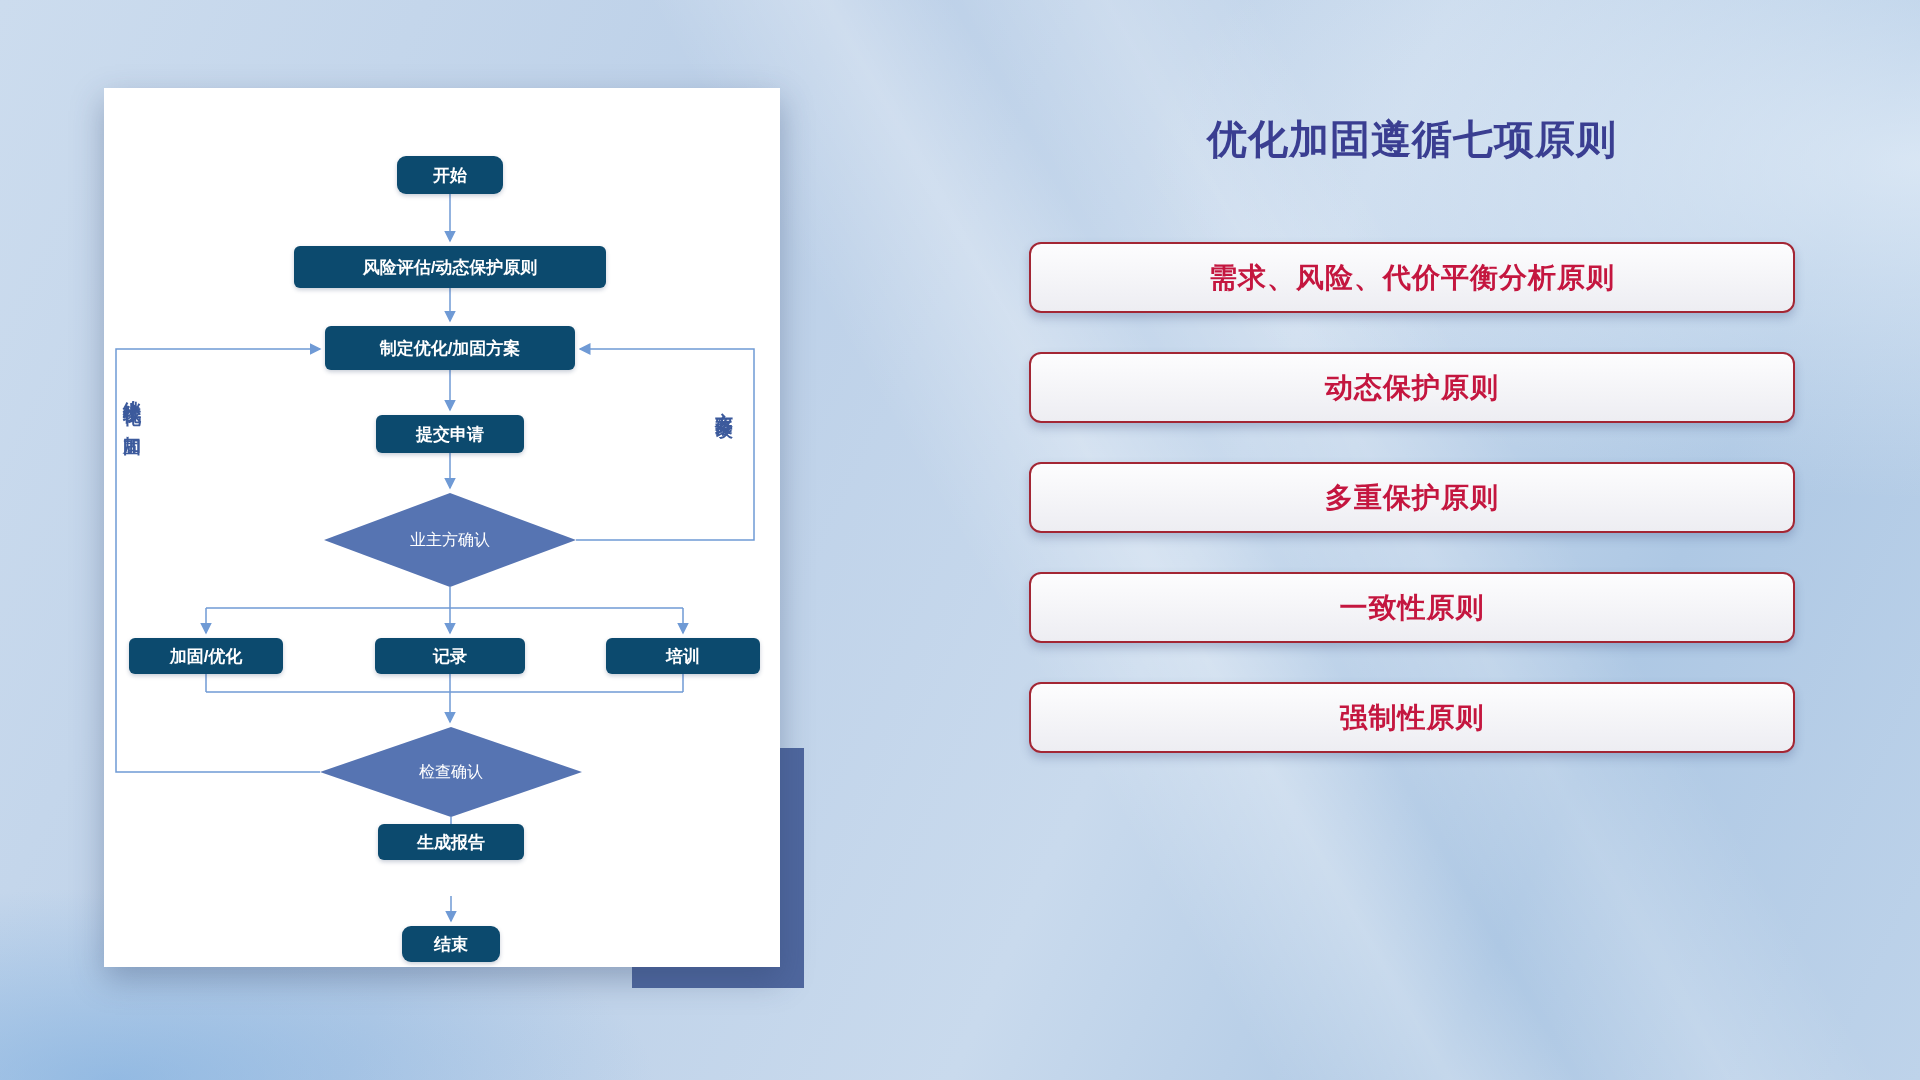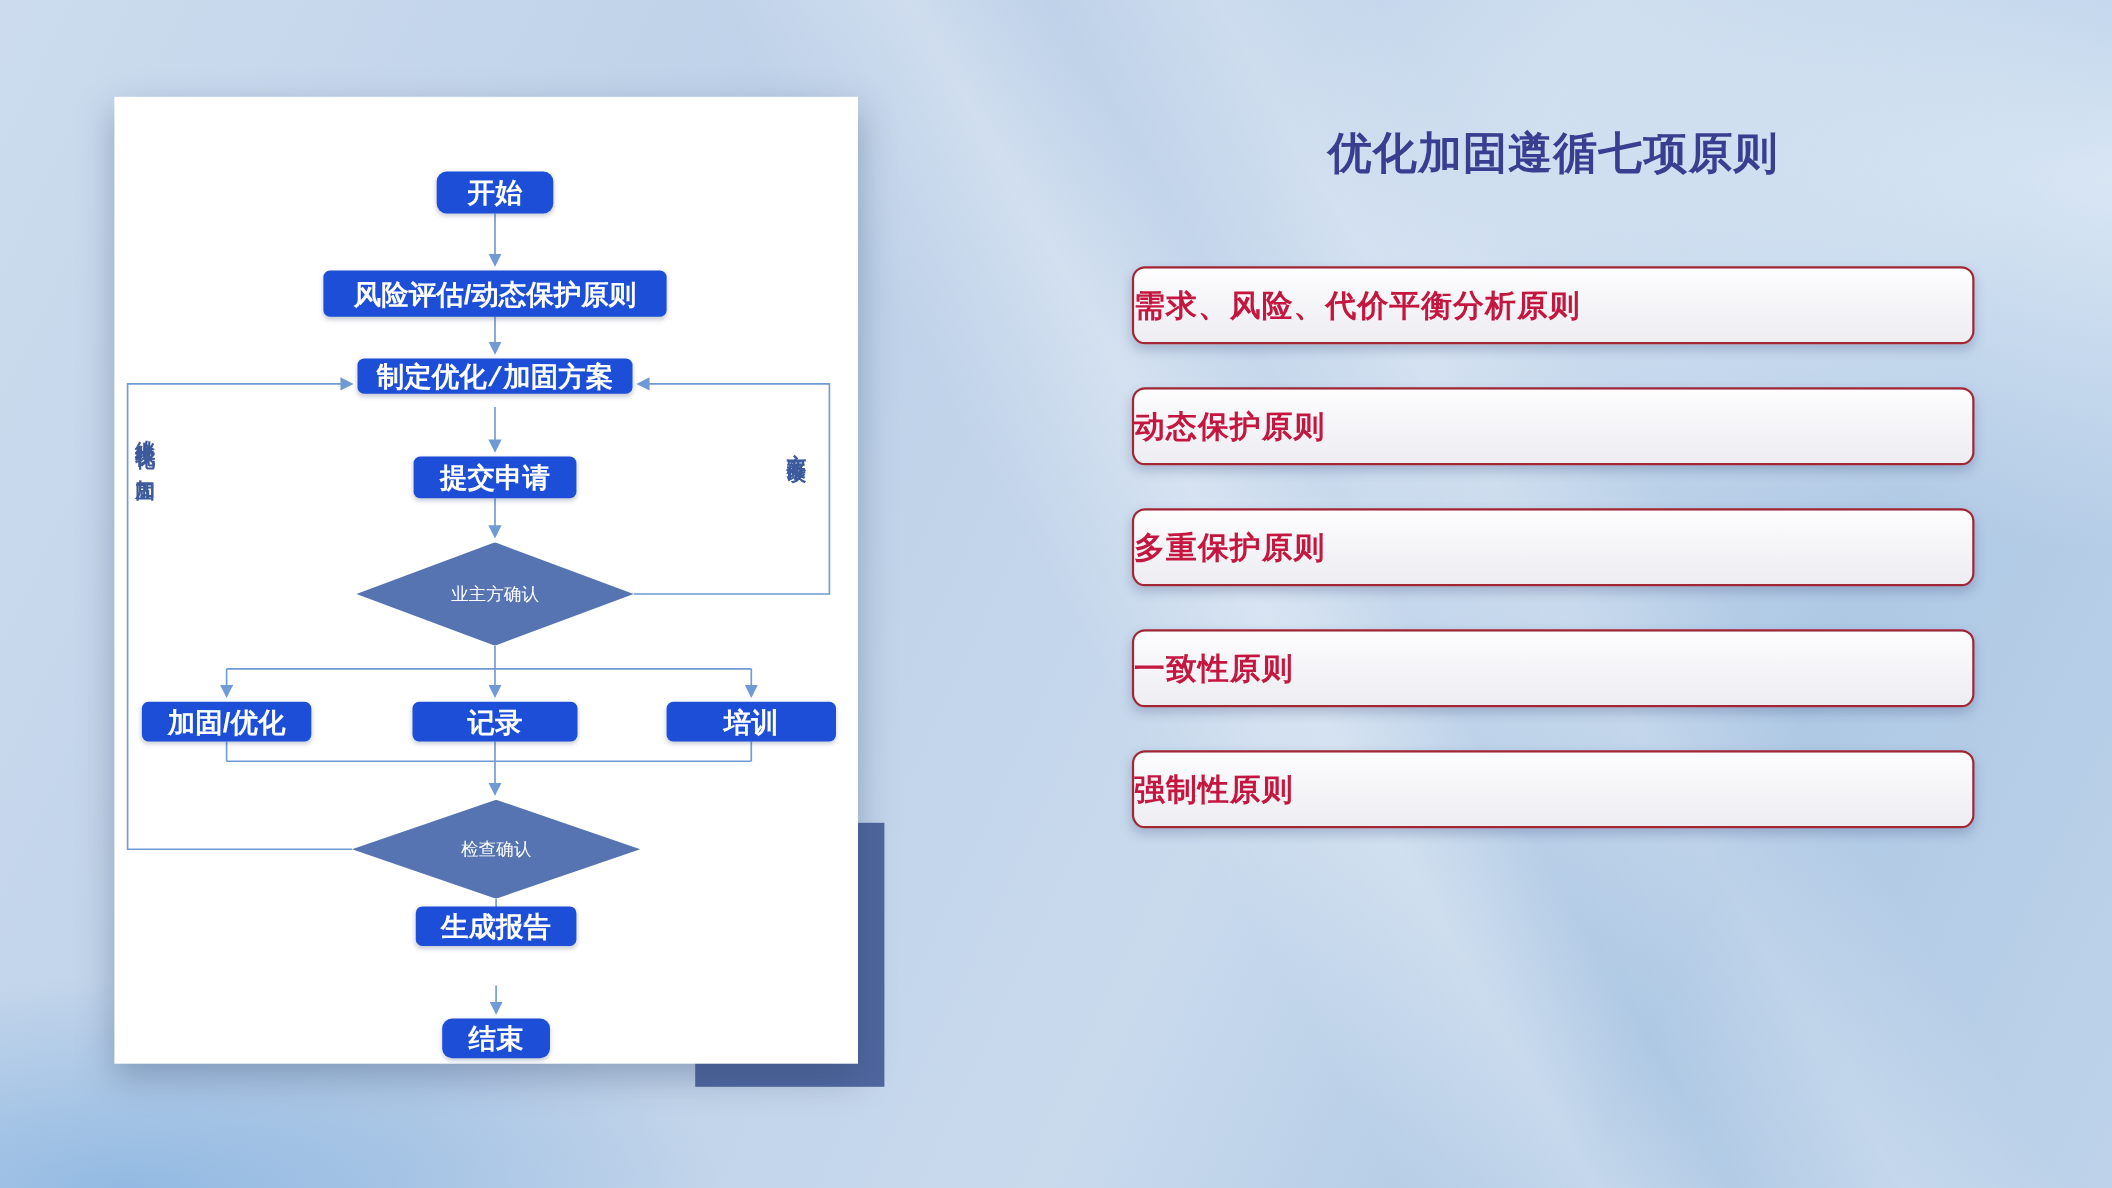--- a/index.html
+++ b/index.html
@@ -20,29 +20,29 @@
     background:#4f679e; z-index:1;
   }
   .card {
     position:absolute; left:104px; top:88px; width:676px; height:879px;
     background:#ffffff; z-index:2;
     box-shadow:0 12px 30px rgba(45,65,105,.35);
   }
   .card svg.connectors { position:absolute; left:0; top:0; }
 
   .fnode {
-    position:absolute; background:#1d4ed8; color:#fff; font-weight:bold;
+    position:absolute; background:#0c4a6e; color:#fff; font-weight:bold;
     display:flex; align-items:center; justify-content:center;
-    border-radius:6px; font-size:25px; white-space:nowrap;
+    border-radius:6px; font-size:17px; white-space:nowrap;
     box-shadow:0 2px 4px rgba(40,60,100,.25);
   }
   .fnode.pill { border-radius:9px; }
   .n-start  { left:293px; top:68px;  width:106px; height:38px; }
   .n-risk   { left:190px; top:158px; width:312px; height:42px; }
-  .n-plan   { left:221px; top:238px; width:250px; height:32px;font-family:Liberation Mono, monospace; }
+  .n-plan   { left:221px; top:238px; width:250px; height:44px; }
   .n-submit { left:272px; top:327px; width:148px; height:38px; }
   .n-reinf  { left:25px;  top:550px; width:154px; height:36px; }
   .n-record { left:271px; top:550px; width:150px; height:36px; }
   .n-train  { left:502px; top:550px; width:154px; height:36px; }
   .n-report { left:274px; top:736px; width:146px; height:36px; }
   .n-end    { left:298px; top:838px; width:98px;  height:36px; }
 
   .fdiamond {
     position:absolute; background:#5674b2; color:#fff; font-weight:normal;
     display:flex; align-items:center; justify-content:center; font-size:16px;
@@ -66,21 +66,21 @@
   }
   .principles {
     position:absolute; left:1029px; top:242px; width:766px;
     display:flex; flex-direction:column; gap:39px;
   }
   .pbox {
     height:71px; border-radius:12px;
     border:2px solid #a32634;
     background:linear-gradient(180deg, #fdfdfe 0%, #ededf2 100%);
     box-shadow:0 5px 10px rgba(60,80,130,.28);
-    display:flex; align-items:center; 
+    display:flex; align-items:center; justify-content:center;
   }
   .pbox span {
     font-size:28px; font-weight:bold; color:#c4163f; letter-spacing:1px;
   }
 </style>
 </head>
 <body>
 
 <div class="stage">
 

